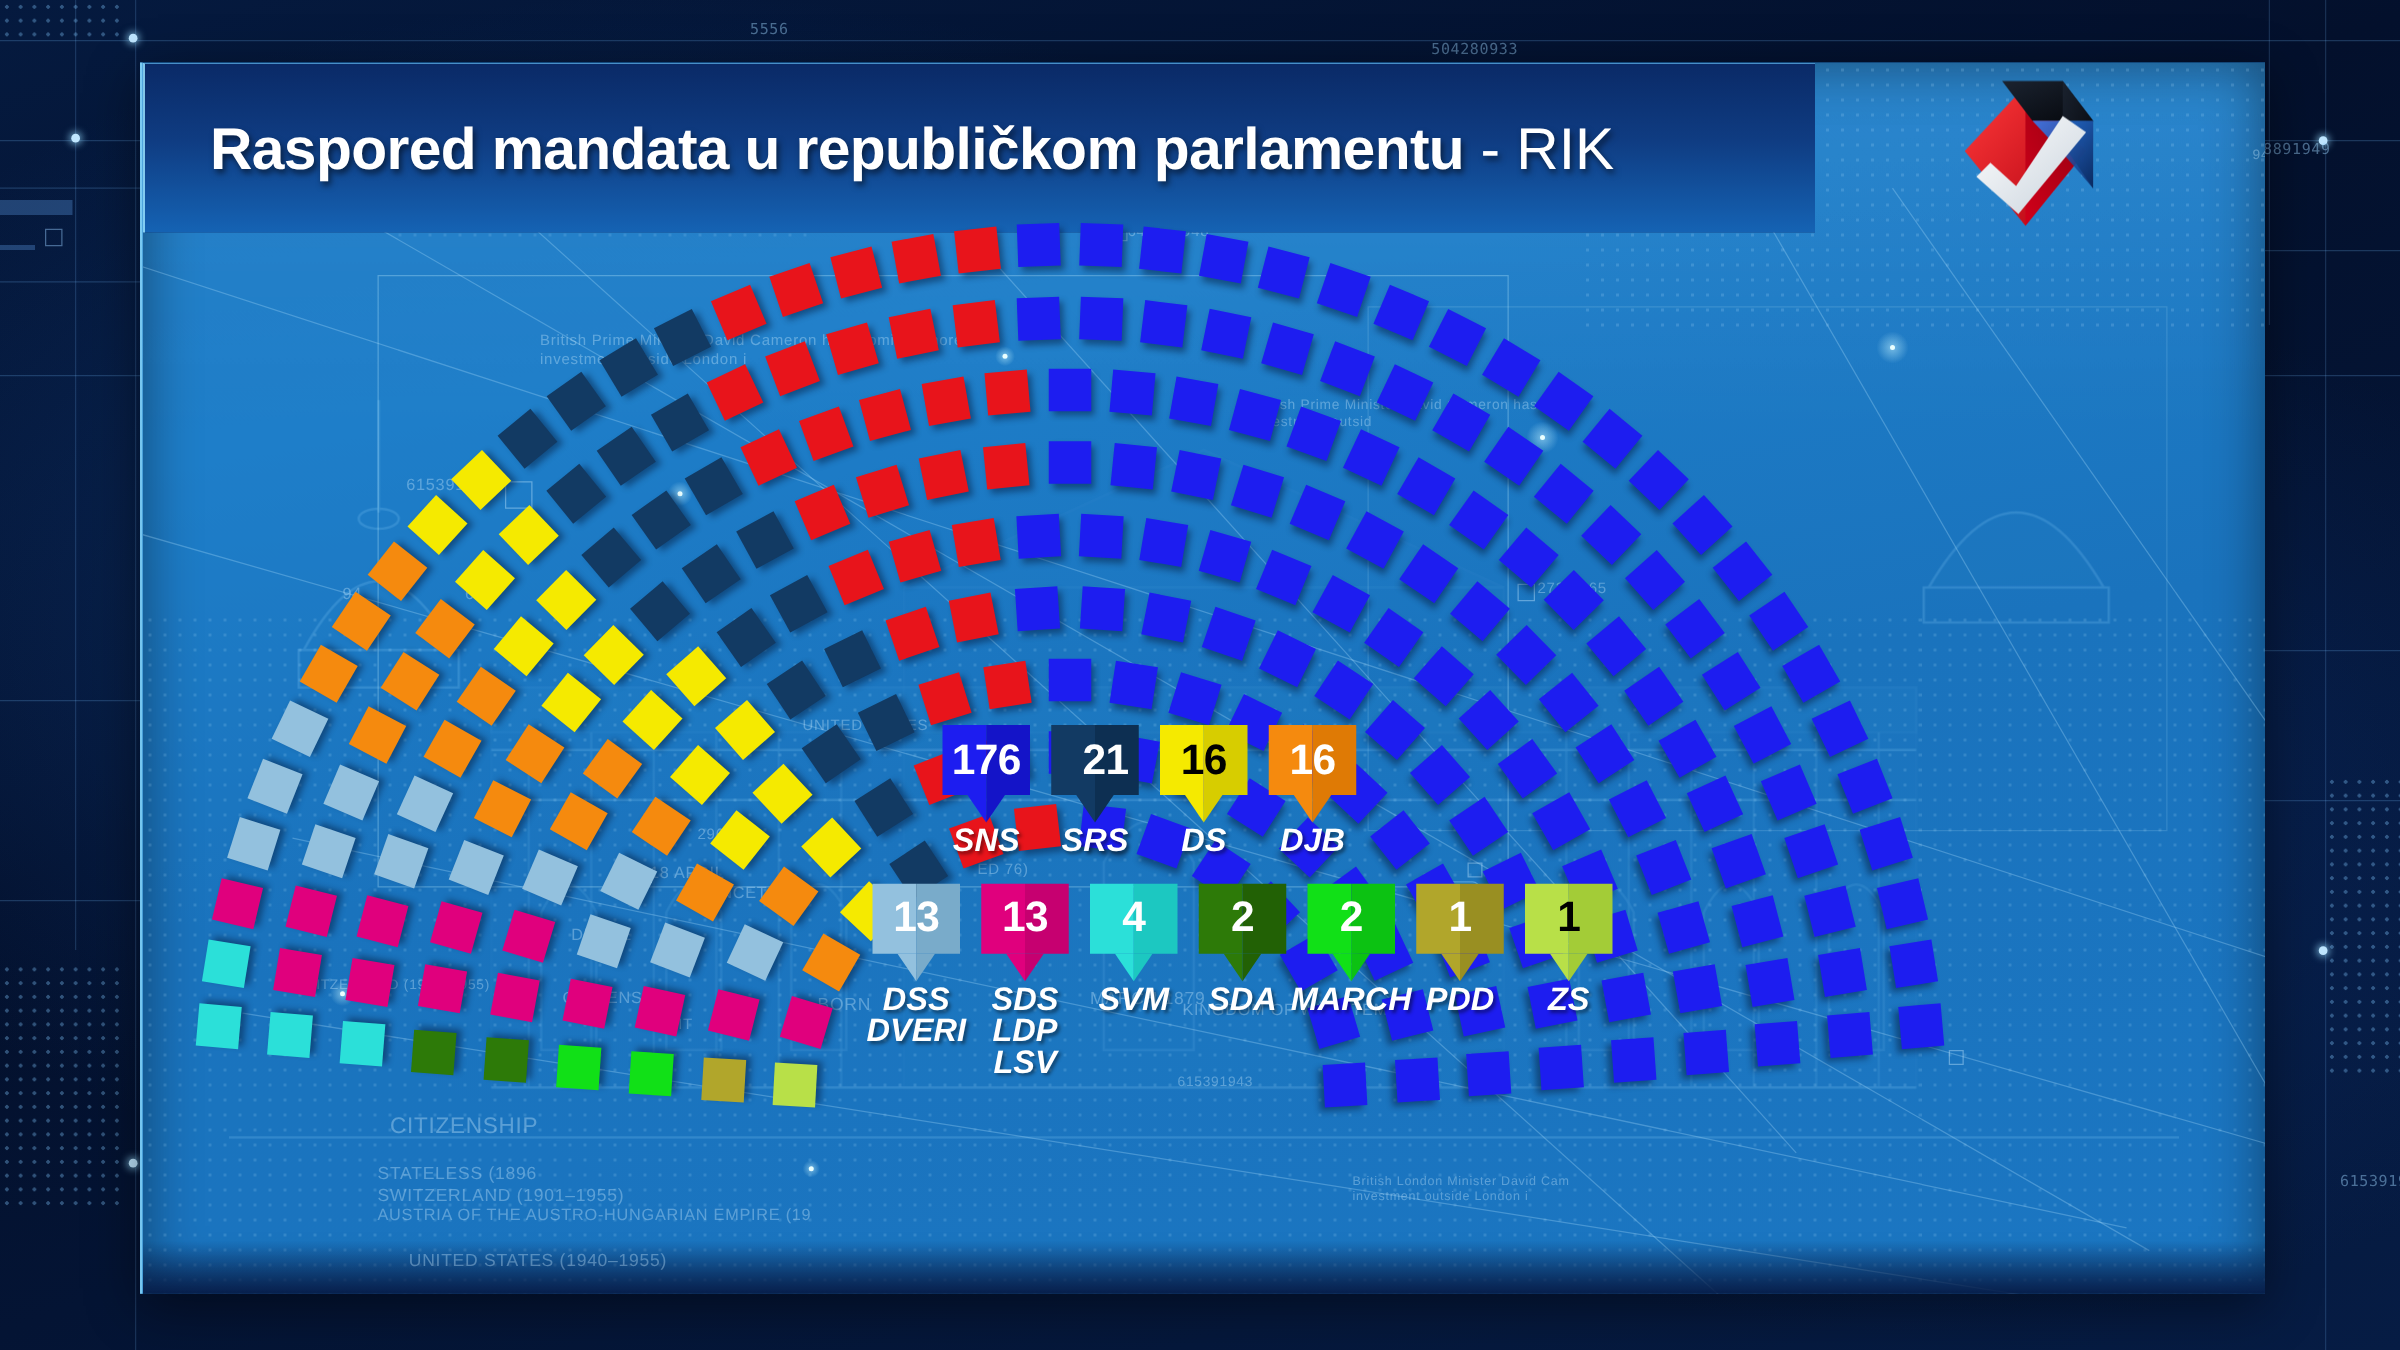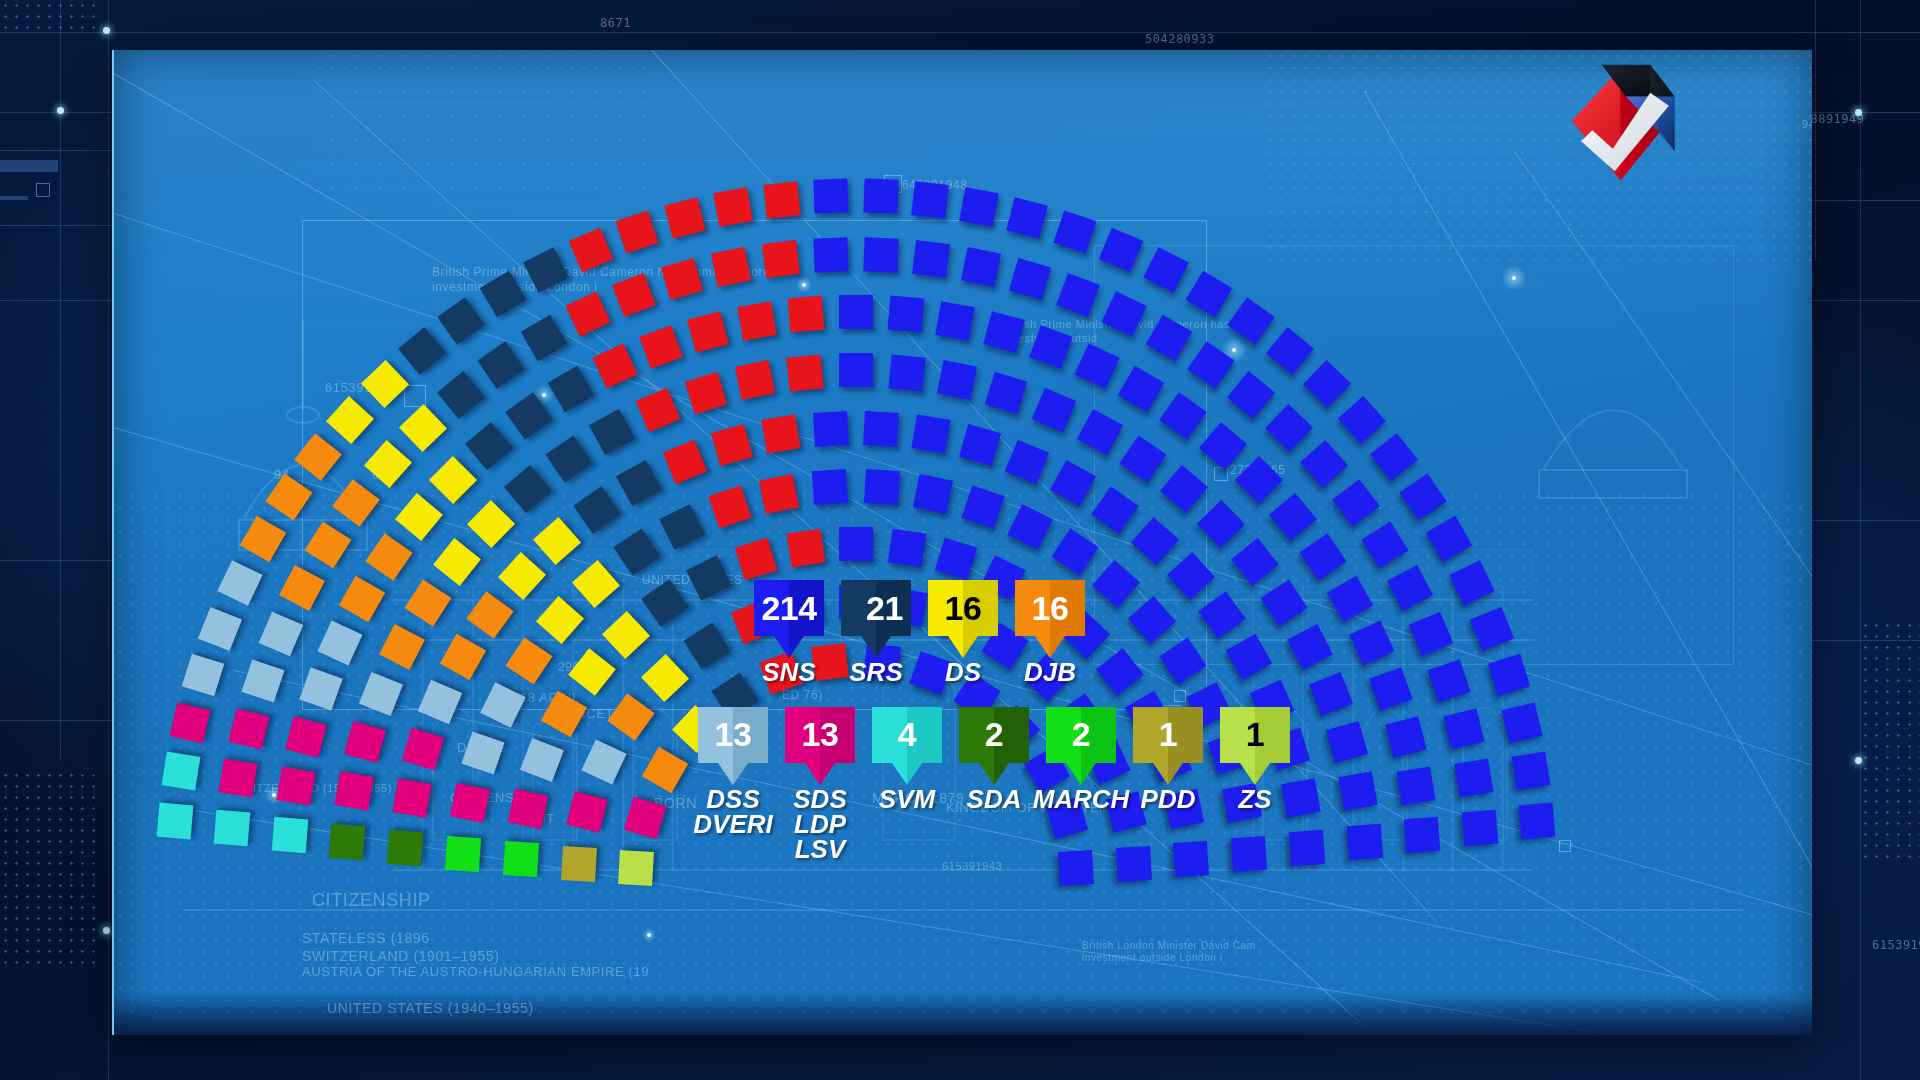--- a/index.html
+++ b/index.html
@@ -170,21 +170,21 @@
     <div class="nodedot" style="left: 1786px; top: 223px;"></div>
     <div class="sqmark" style="left: 1790px; top: 108px; width: 22px; height: 22px;"></div>
     <div class="sqmark" style="left: 36px; top: 183px; width: 14px; height: 14px;"></div>
     <div class="sqmark" style="left: 1540px; top: 840px; width: 16px; height: 16px;"></div>
     <div class="sqmark" style="left: 290px; top: 112px; width: 10px; height: 10px;"></div>
     <div class="dotgridbox" style="left: 0px; top: 770px; width: 100px; height: 200px;"></div>
     <div class="dotgridbox" style="left: 1860px; top: 620px; width: 60px; height: 240px;"></div>
     <div class="dotgridbox" style="left: 0px; top: 0px; width: 100px; height: 30px;"></div>
     <div class="barmark" style="left: 0px; top: 160px; width: 58px; height: 12px;"></div>
     <div class="barmark" style="left: 0px; top: 196px; width: 28px; height: 4px;"></div>
-    <div class="codetxt" style="left: 600px; top: 16px;">8671</div>
+    <div class="codetxt" style="left: 600px; top: 16px;">5556</div>
     <div class="codetxt" style="left: 1145px; top: 32px;">504280933</div>
     <div class="codetxt" style="left: 1795px; top: 112px;">948891949</div>
     <div class="codetxt" style="left: 1872px; top: 938px;">615391943</div>
   </div>
 
 <div id="panel">
 
   <svg id="building" viewBox="0 0 1560 800">
     <g fill="none" stroke="#8fd4ff" stroke-width="2" opacity="0.40">
 
@@ -300,20 +300,25 @@
       <div class="ptxt" style="left: 408px; top: 762px; font-size: 12px;">SWIT</div>
       <div class="ptxt" style="left: 198px; top: 840px; font-size: 18px;">CITIZENSHIP</div>
       <div class="ptxt" style="left: 188px; top: 880px; font-size: 14px;">STATELESS (1896</div>
       <div class="ptxt" style="left: 188px; top: 898px; font-size: 14px;">SWITZERLAND (1901–1955)</div>
       <div class="ptxt" style="left: 188px; top: 914px; font-size: 13px;">AUSTRIA OF THE AUSTRO-HUNGARIAN EMPIRE (19</div>
       <div class="ptxt" style="left: 213px; top: 950px; font-size: 14px;">UNITED STATES (1940–1955)</div>
       <div class="ptxt" style="left: 120px; top: 732px; font-size: 11px;">SWITZERLAND (1901–1955)</div>
       <div class="ptxt" style="left: 528px; top: 523px; font-size: 12px;">UNITED STATES</div>
     </div>
 
+  <div id="titlebar">
+    <div id="title">
+      <span class="bold">Raspored mandata u republičkom parlamentu</span><span class="light"> - RIK</span>
+    </div>
+  </div>
 
   <div id="seats">
       <div class="seat" style="left: 944.7px; top: 800.9px; background: rgb(29, 29, 240); transform: rotate(86.85deg);"></div>
       <div class="seat" style="left: 1002.5px; top: 796.6px; background: rgb(29, 29, 240); transform: rotate(86.62deg);"></div>
       <div class="seat" style="left: 1060.3px; top: 791.8px; background: rgb(29, 29, 240); transform: rotate(86.39deg);"></div>
       <div class="seat" style="left: 1118.1px; top: 786.6px; background: rgb(29, 29, 240); transform: rotate(86.16deg);"></div>
       <div class="seat" style="left: 1175.9px; top: 780.9px; background: rgb(29, 29, 240); transform: rotate(85.93deg);"></div>
       <div class="seat" style="left: 1233.6px; top: 774.8px; background: rgb(29, 29, 240); transform: rotate(85.7deg);"></div>
       <div class="seat" style="left: 1291.2px; top: 768.2px; background: rgb(29, 29, 240); transform: rotate(85.47deg);"></div>
       <div class="seat" style="left: 1348.8px; top: 761.1px; background: rgb(29, 29, 240); transform: rotate(85.24deg);"></div>
@@ -562,21 +567,21 @@
     </div>
 
   <div id="legend">
     <div class="legrow r1">
         <div class="legitem">
           <div class="badge">
             <div class="bgL" style="background: rgb(29, 29, 240);"></div>
             <div class="bgR" style="background: rgb(20, 20, 200);"></div>
             <div class="tipL" style="border-top-color: rgb(29, 29, 240);"></div>
             <div class="tipR" style="border-top-color: rgb(20, 20, 200);"></div>
-            <div class="num" style="color: rgb(255, 255, 255);">214</div>
+            <div class="num" style="color: rgb(255, 255, 255);">176</div>
           </div>
           <div class="leglabel">SNS</div>
         </div>
         <div class="legitem">
           <div class="badge">
             <div class="bgL" style="background: rgb(18, 58, 99);"></div>
             <div class="bgR" style="background: rgb(13, 47, 82);"></div>
             <div class="tipL" style="border-top-color: rgb(18, 58, 99);"></div>
             <div class="tipR" style="border-top-color: rgb(13, 47, 82);"></div>
             <div class="num" style="color: rgb(255, 255, 255); margin-left: 17px;">21</div>

